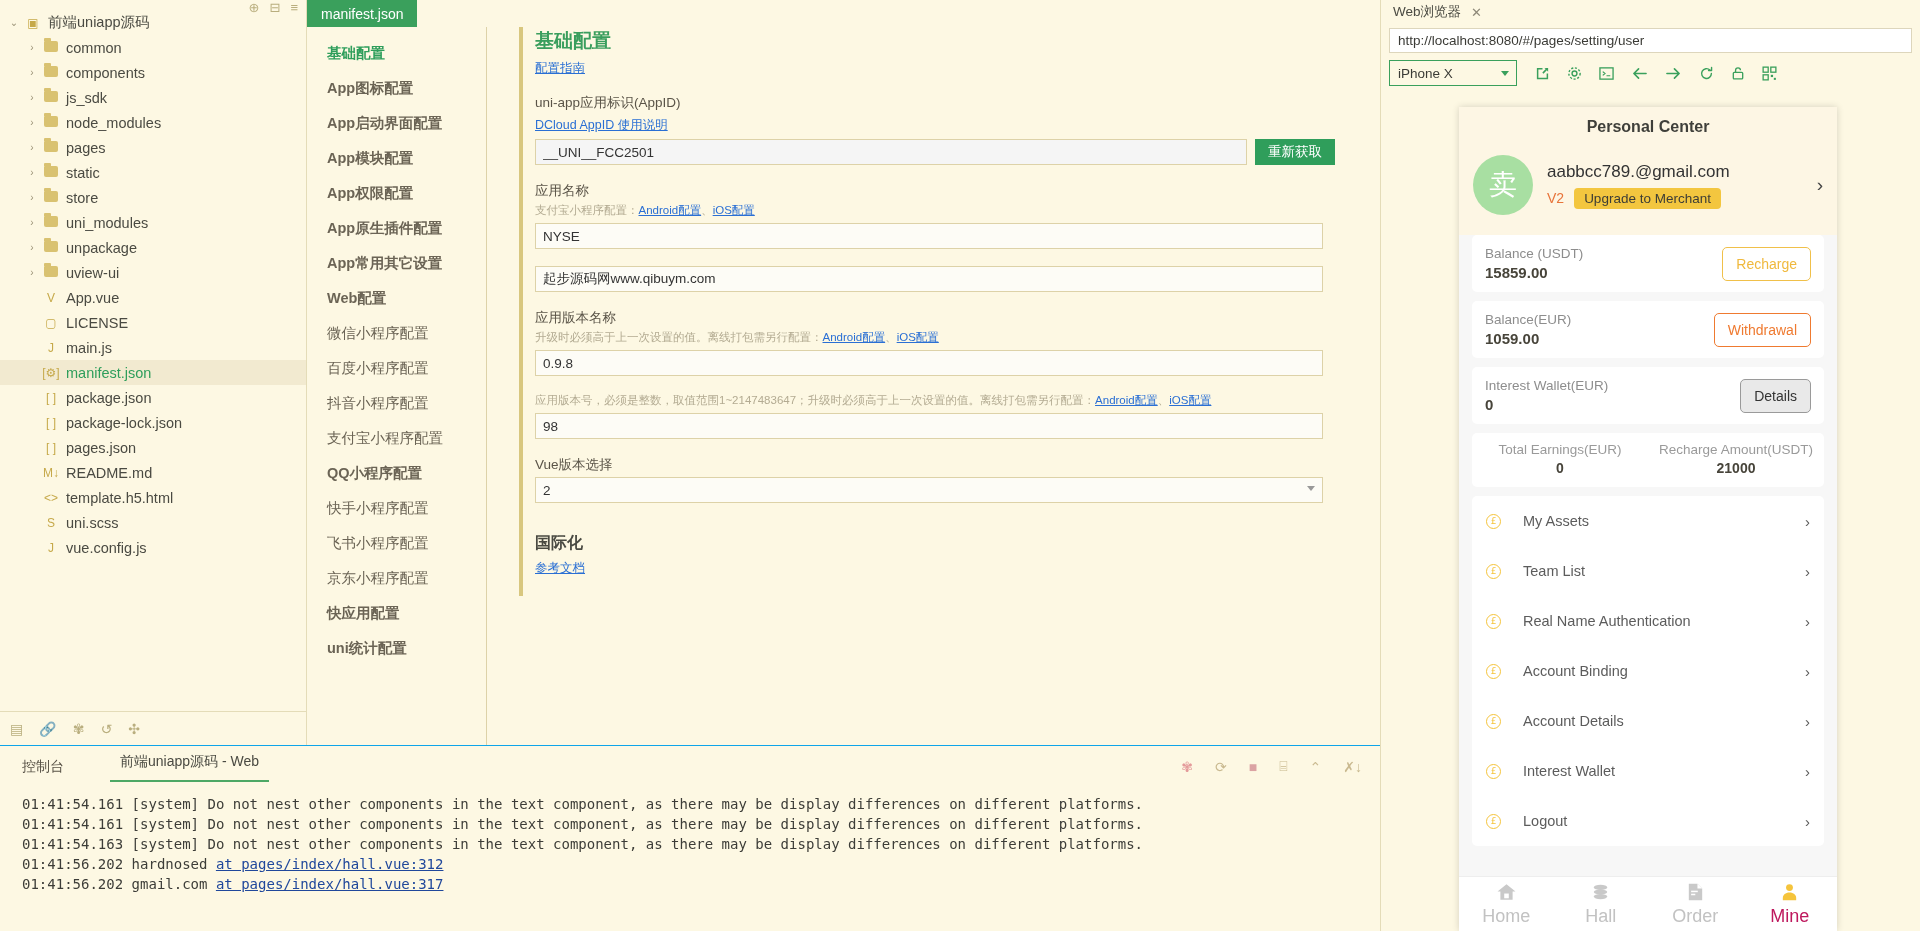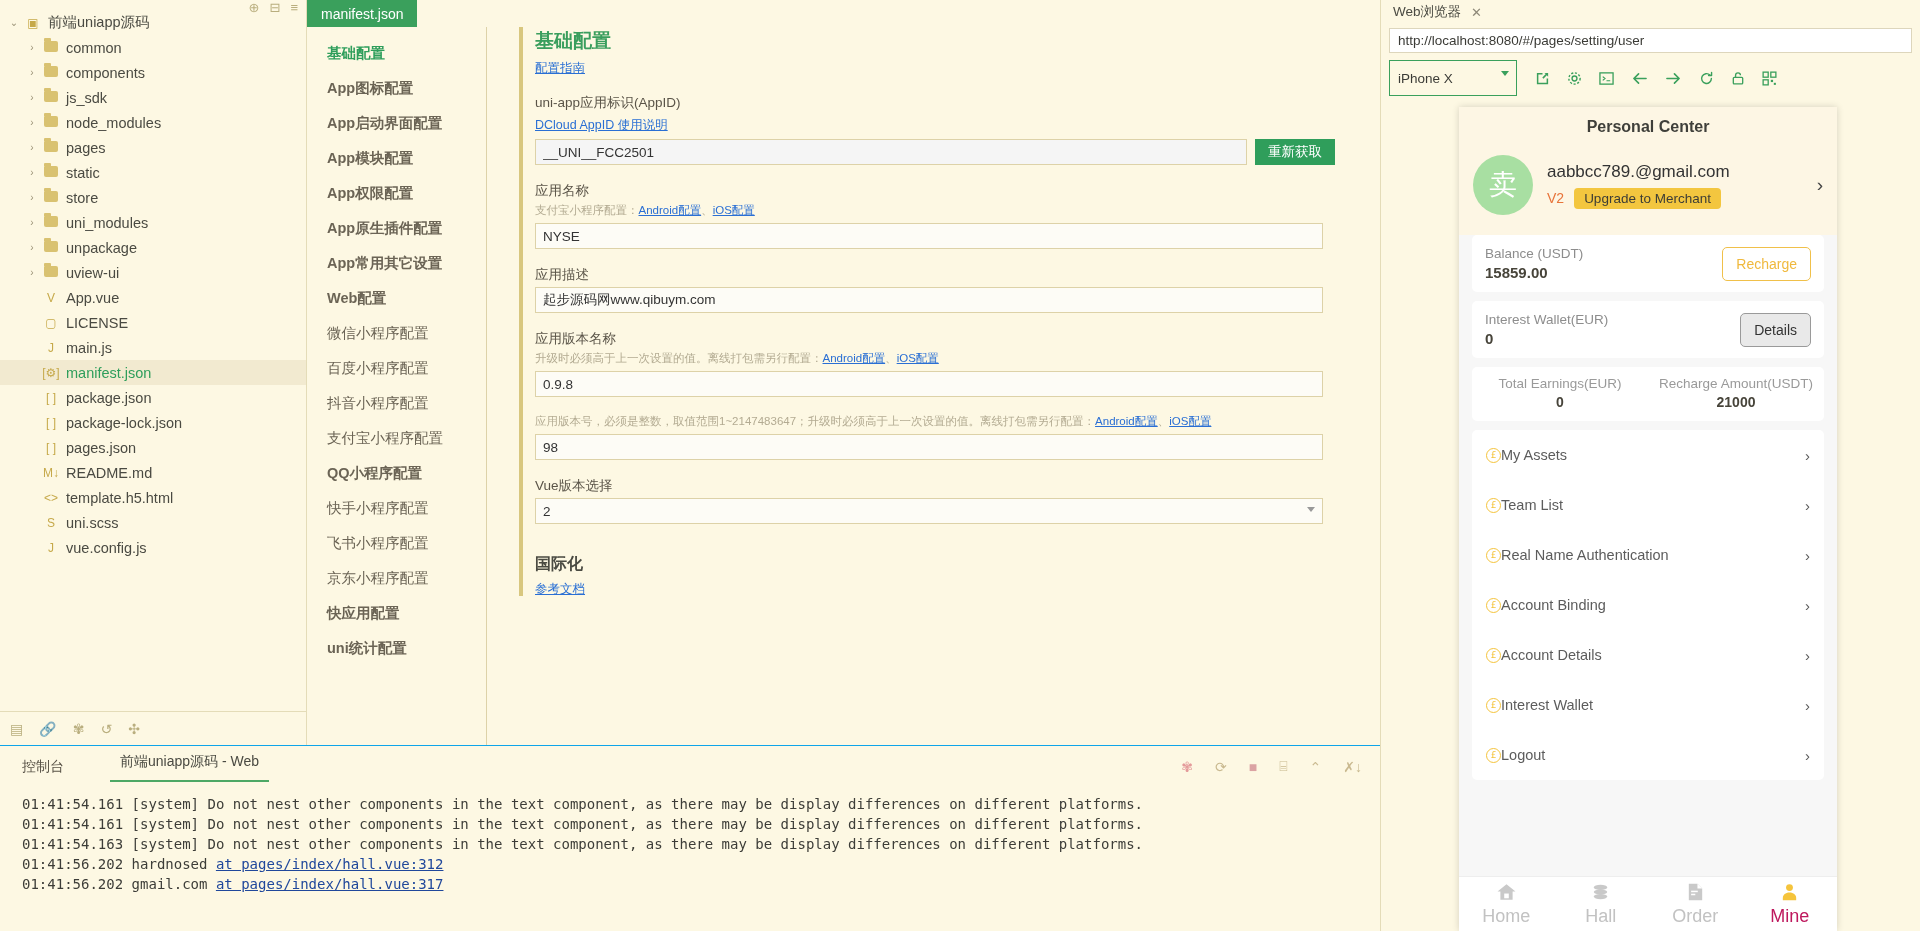--- a/index.html
+++ b/index.html
@@ -178,21 +178,21 @@
   }
   .wp-tab .x { color: #8e8878; font-size: 13px; cursor: pointer; }
   .wp-urlrow { padding: 4px 8px 0 8px; }
   .wp-url {
     width: 100%; height: 25px; background: #fff;
     border: 1px solid #ddd6bc; font-size: 13.5px; color: #3b3b36;
     padding: 0 8px; font-family: "Liberation Sans", sans-serif;
   }
   .wp-toolrow { display: flex; align-items: center; gap: 0; padding: 7px 8px 0 8px; }
   .wp-device {
-    position: relative; width: 128px; height: 36px;
+    position: relative; width: 128px; height: 26px;
     border: 1px solid #3aa05c; background: #fdf8e3;
     display: flex; align-items: center; padding: 0 8px;
     font-size: 13.5px; color: #3b3b36; cursor: pointer;
   }
   .wp-device .arrow {
     position: absolute; right: 7px; top: 10px;
     border-left: 4px solid transparent; border-right: 4px solid transparent;
     border-top: 5px solid #3aa05c;
   }
   .wp-tools { display: flex; align-items: center; gap: 17px; margin-left: 18px; color: #3aa05c; }
@@ -259,21 +259,21 @@
   .ph-menu-item {
     height: 50px; display: flex; align-items: center;
     padding: 0 14px; cursor: pointer;
   }
   .coin {
     width: 15px; height: 15px; border-radius: 50%;
     border: 1.6px solid #f5c43c; color: #f5c43c;
     font-size: 9px; display: flex; align-items: center; justify-content: center;
     flex: 0 0 15px; font-family: "DejaVu Sans", sans-serif;
   }
-  .ph-menu-item .txt { flex: 1 1 auto; font-size: 14.5px; color: #5c5c5c; }
+  .ph-menu-item .txt { flex: 1 1 auto; margin-left: 22px; font-size: 14.5px; color: #5c5c5c; }
   .ph-menu-item .ar { color: #5a5a5a; font-size: 15px; }
   .ph-tabbar {
     position: absolute; left: 0; bottom: 0; width: 100%; height: 55px;
     background: #fff; border-top: 1px solid #eee; display: flex;
   }
   .ph-tab {
     flex: 1 1 25%; display: flex; flex-direction: column;
     align-items: center; justify-content: center; gap: 4px; cursor: pointer;
   }
   .ph-tab .tl { font-size: 18px; color: #c2c2c2; }
@@ -457,21 +457,20 @@
 
       <div class="field">
         <div class="field-label">应用名称</div>
         <div class="field-sub">
           <span>支付宝小程序配置：</span><a>Android配置</a><span>、</span><a>iOS配置</a>
         </div>
         <input class="inp wide" value="NYSE" style="">
       </div>
 
       <div class="field">
-        <div class="field-label">应用描述</div>
         <input class="inp wide" value="起步源码网www.qibuym.com" style="">
       </div>
 
       <div class="field">
         <div class="field-label">应用版本名称</div>
         <div class="field-sub">
           <span>升级时必须高于上一次设置的值。离线打包需另行配置：</span><a>Android配置</a><span>、</span><a>iOS配置</a>
         </div>
         <input class="inp wide" value="0.9.8" style="">
       </div>
@@ -611,20 +610,27 @@
       <div id="ph-cards">
           <div class="ph-card">
             <div>
               <div class="lbl">Balance (USDT)</div>
               <div class="val">15859.00</div>
             </div>
             <button class="btn-outline">Recharge</button>
           </div>
           <div class="ph-card">
             <div>
+              <div class="lbl">Balance(EUR)</div>
+              <div class="val">1059.00</div>
+            </div>
+            <button class="btn-outline orange">Withdrawal</button>
+          </div>
+          <div class="ph-card">
+            <div>
               <div class="lbl">Interest Wallet(EUR)</div>
               <div class="val">0</div>
             </div>
             <button class="btn-grey">Details</button>
           </div>
         </div>
       <div class="ph-stats" id="ph-stats">
           <div class="ph-stat">
             <div class="lbl">Total Earnings(EUR)</div>
             <div class="val">0</div>

